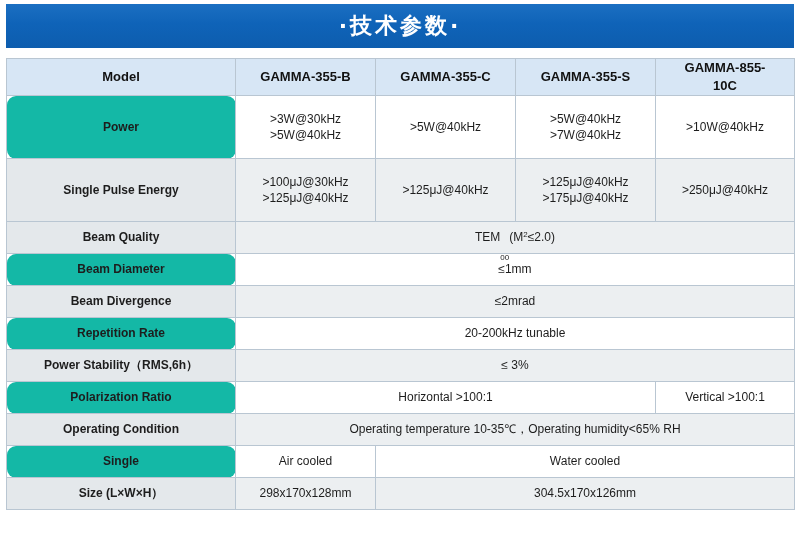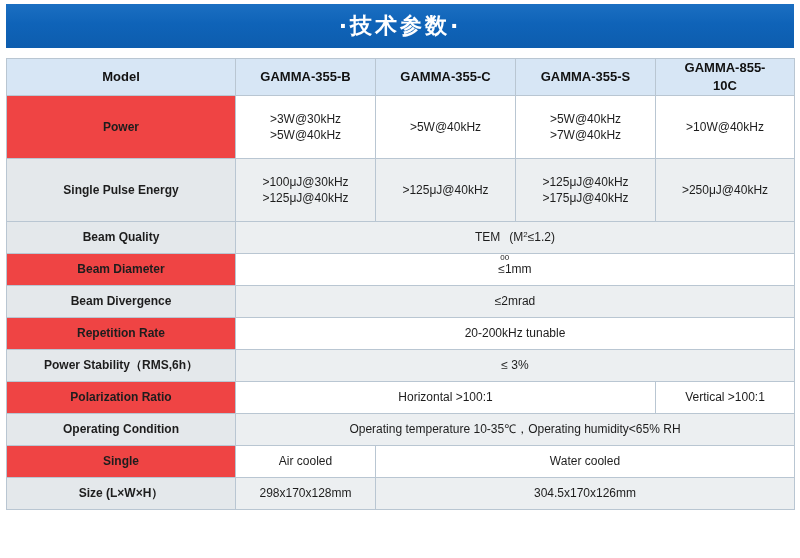--- a/index.html
+++ b/index.html
@@ -75,21 +75,21 @@
     font-size: 13px;
     color: #111111;
   }
   tr.head td.label {
     background: #d7e6f5;
   }
   
   tr.shade td { background: #eceff1; }
   tr.plain td { background: #ffffff; }
   tr.shade td.label { background: #e4e8eb; }
-  tr.plain td.label { background: #ef4444; }
+  tr.plain td.label { background: #14b8a6; border-radius: 9px; }
 
   .tall { height: 62px; }
   .mid  { height: 31px; }
 
   .two-line span { display: block; }
   sub {
     font-size: 8px;
     vertical-align: baseline;
     position: relative;
     top: 19px;
@@ -154,21 +154,21 @@
         <td class="tall two-line">
           <span>&gt;125μJ@40kHz</span>
           <span>&gt;175μJ@40kHz</span>
         </td>
         <td class="tall">&gt;250μJ@40kHz</td>
       </tr>
 
 
       <tr class="shade">
         <td class="label mid">Beam Quality</td>
-        <td class="mid nowrap" colspan="4"><span>TEM</span><sub>00</sub><span>(M</span><sup>2</sup><span>≤1.2)</span></td>
+        <td class="mid nowrap" colspan="4"><span>TEM</span><sub>00</sub><span>(M</span><sup>2</sup><span>≤2.0)</span></td>
       </tr>
 
       <tr class="plain">
         <td class="label mid">Beam Diameter</td>
         <td class="mid" colspan="4">≤1mm</td>
       </tr>
 
       <tr class="shade">
         <td class="label mid">Beam Divergence</td>
         <td class="mid" colspan="4">≤2mrad</td>

